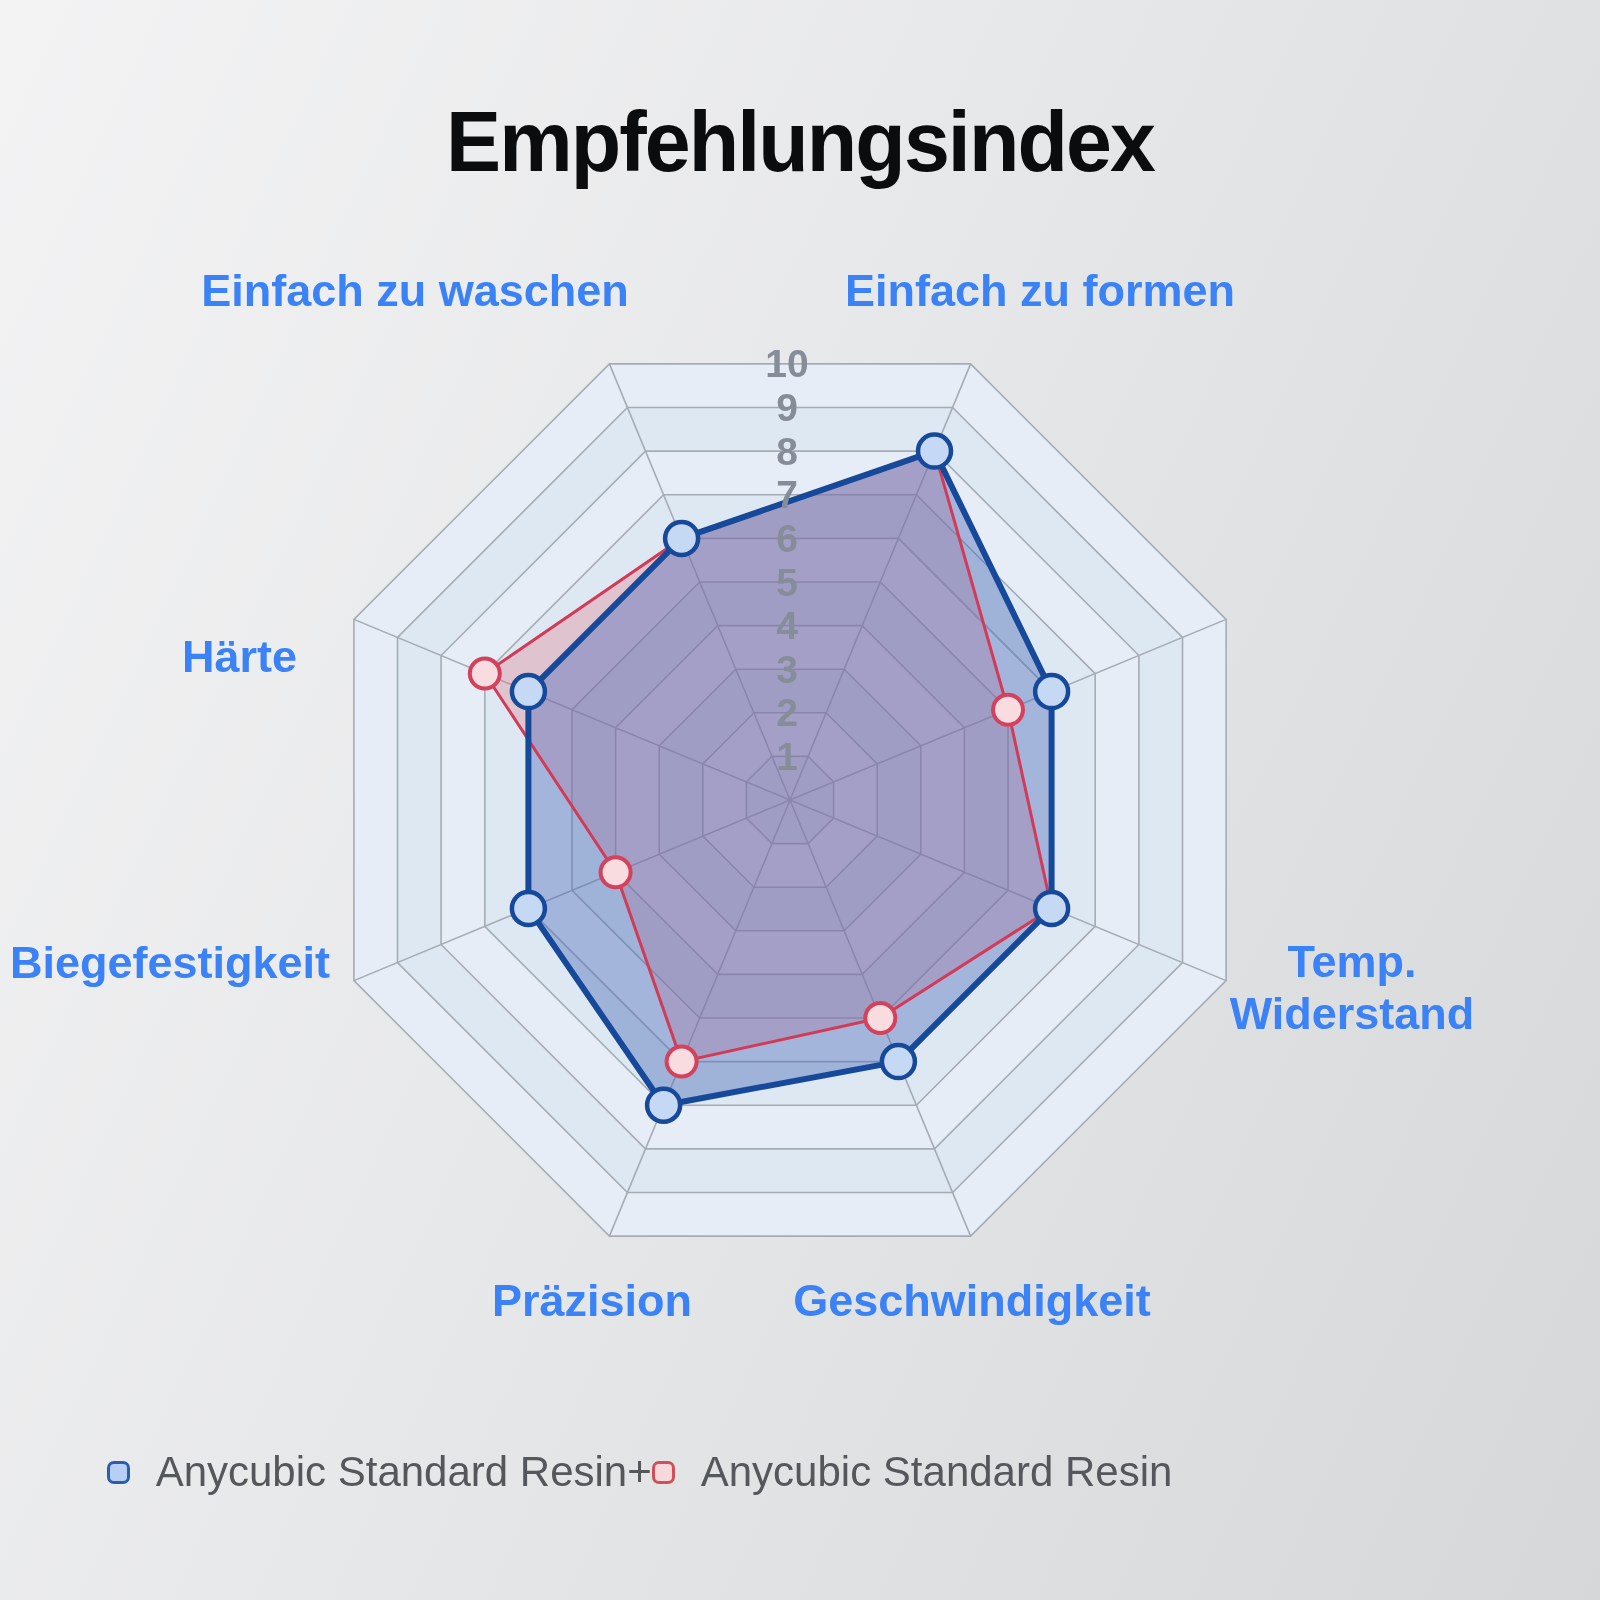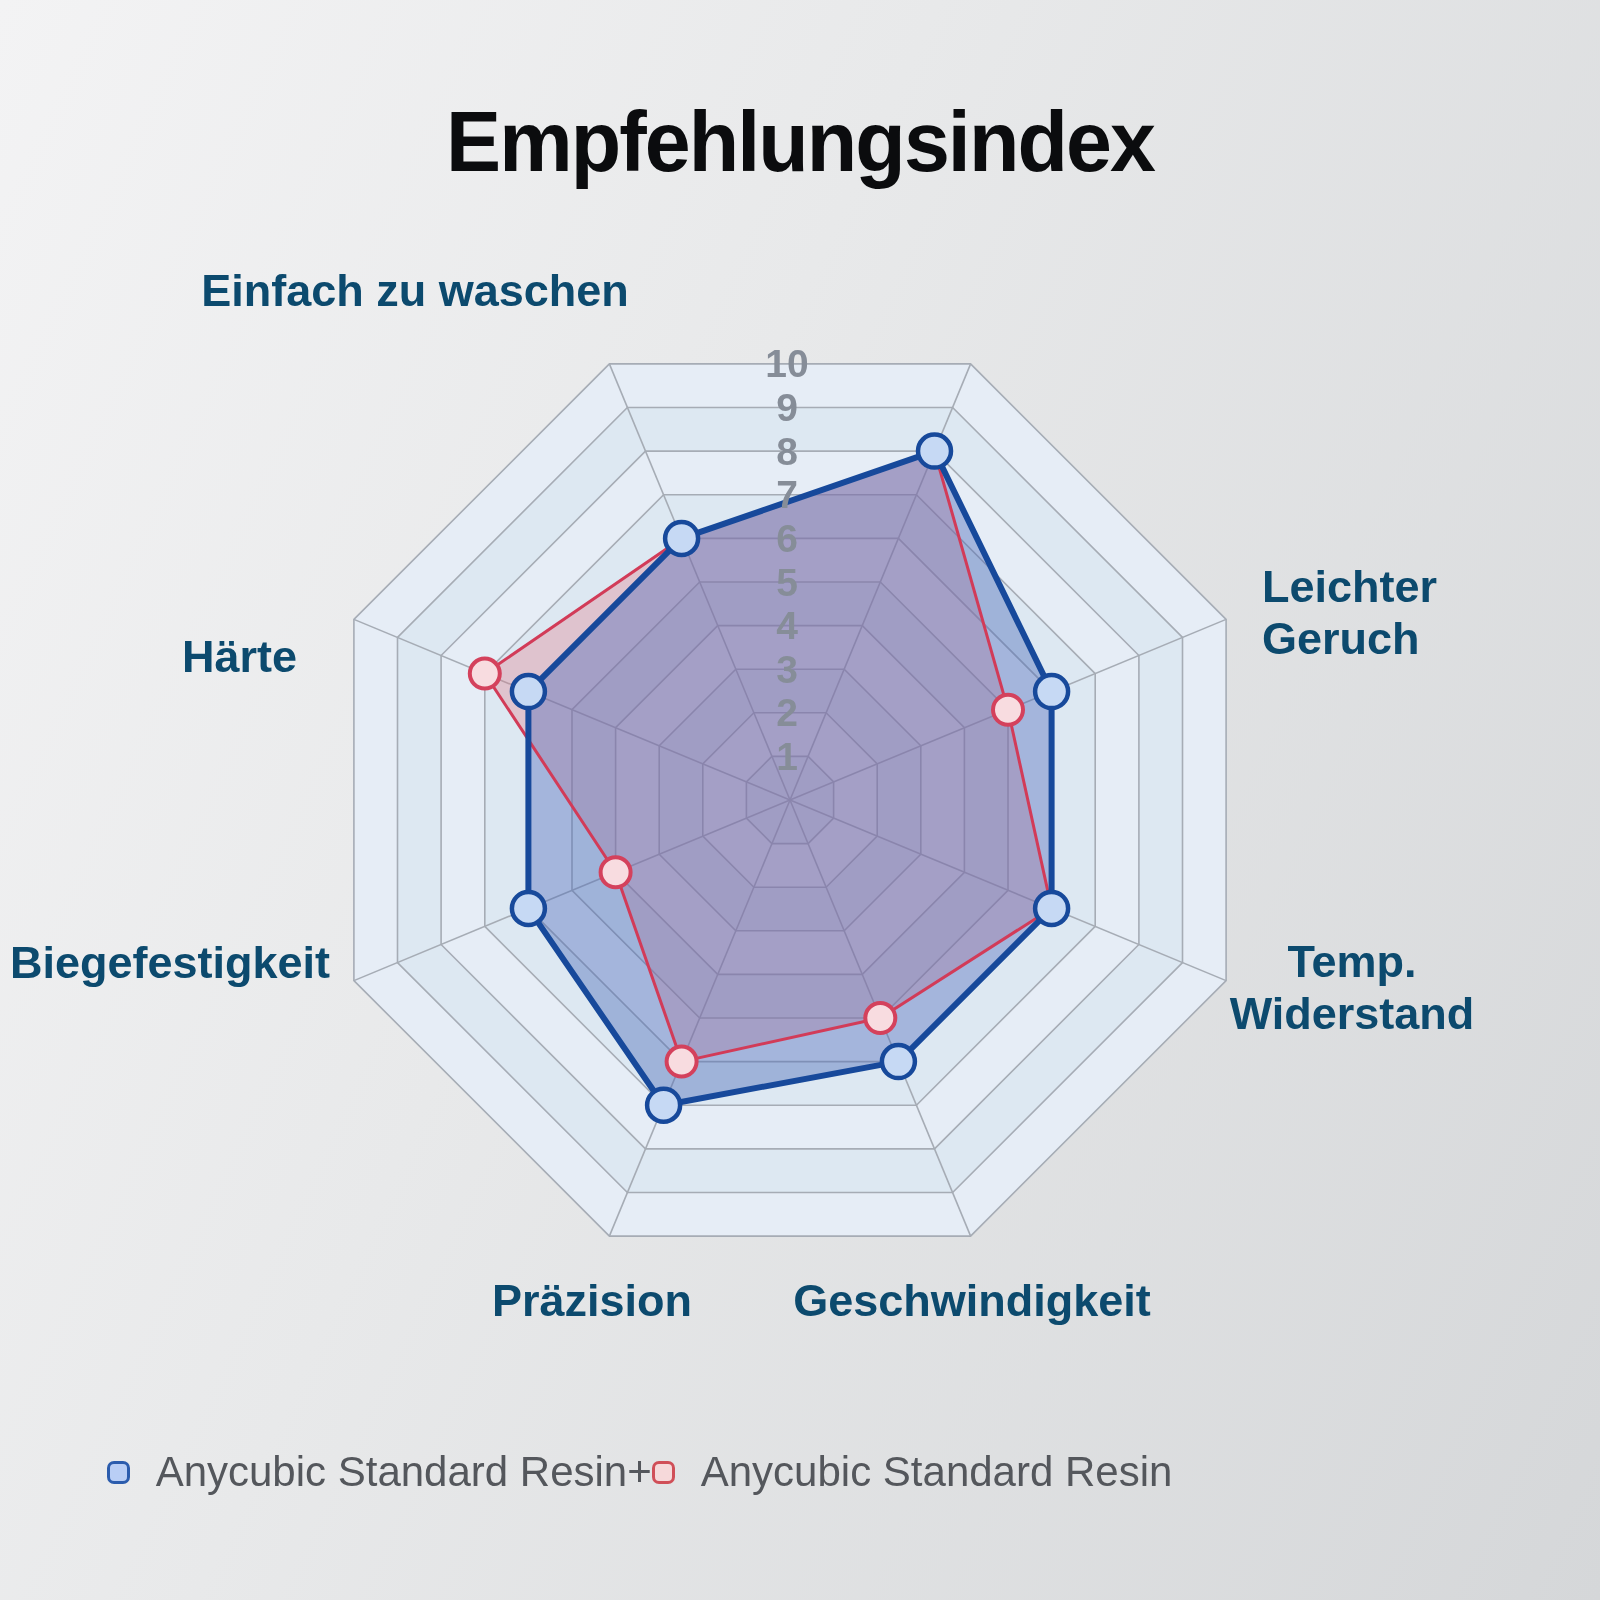--- a/index.html
+++ b/index.html
@@ -11,21 +11,21 @@
   }
   .page{position:absolute;inset:0;}
   .chart-title{
     position:absolute;left:50%;top:92px;transform:translateX(-50%) scaleX(.96);
     font-size:86px;font-weight:700;letter-spacing:-2px;color:#0b0c0e;margin:0;
     white-space:nowrap;
   }
   #radar-svg{position:absolute;left:0;top:0;width:1600px;height:1600px;}
   .axis-labels{position:absolute;inset:0;pointer-events:none;}
   .axis-label{
-    position:absolute;font-size:45px;font-weight:700;color:#0c4a6e;
+    position:absolute;font-size:45px;font-weight:700;color:#3b82f6;
     line-height:1.16;white-space:pre-line;
   }
   .axis-label.center{transform:translate(-50%,-50%);text-align:center;}
   .axis-label.left{transform:translate(0,-50%);text-align:left;}
   .axis-label.right{transform:translate(-100%,-50%);text-align:right;}
   .legend{
     position:absolute;left:0;top:1448px;width:1279px;
     display:flex;justify-content:center;align-items:center;
   }
   .legend-item{display:flex;align-items:center;gap:26px;cursor:pointer;}
@@ -94,21 +94,21 @@
       <text x="787" y="451.1" text-anchor="middle" dominant-baseline="central" fill="#868d98" font-size="39" font-weight="600" font-family="&quot;Liberation Sans&quot;,sans-serif">8</text>
       <text x="787" y="494.8" text-anchor="middle" dominant-baseline="central" fill="#868d98" font-size="39" font-weight="600" font-family="&quot;Liberation Sans&quot;,sans-serif">7</text>
       <text x="787" y="538.4" text-anchor="middle" dominant-baseline="central" fill="#868d98" font-size="39" font-weight="600" font-family="&quot;Liberation Sans&quot;,sans-serif">6</text>
       <text x="787" y="582.0" text-anchor="middle" dominant-baseline="central" fill="#868d98" font-size="39" font-weight="600" font-family="&quot;Liberation Sans&quot;,sans-serif">5</text>
       <text x="787" y="625.6" text-anchor="middle" dominant-baseline="central" fill="#868d98" font-size="39" font-weight="600" font-family="&quot;Liberation Sans&quot;,sans-serif">4</text>
       <text x="787" y="669.2" text-anchor="middle" dominant-baseline="central" fill="#868d98" font-size="39" font-weight="600" font-family="&quot;Liberation Sans&quot;,sans-serif">3</text>
       <text x="787" y="712.8" text-anchor="middle" dominant-baseline="central" fill="#868d98" font-size="39" font-weight="600" font-family="&quot;Liberation Sans&quot;,sans-serif">2</text>
       <text x="787" y="756.4" text-anchor="middle" dominant-baseline="central" fill="#868d98" font-size="39" font-weight="600" font-family="&quot;Liberation Sans&quot;,sans-serif">1</text>
     </svg>
   <div class="axis-labels" id="axis-labels">
-      <div class="axis-label left" style="left: 1262px; top: 613px;">Leichter Geruch</div>
+      <div class="axis-label center" style="left: 1040px; top: 291px;">Einfach zu formen</div>
       <div class="axis-label center" style="left: 1352px; top: 988px;">Temp.
 Widerstand</div>
       <div class="axis-label center" style="left: 972px; top: 1301px; text-align: center;">Geschwindigkeit</div>
       <div class="axis-label right" style="left: 330px; top: 963px;">Biegefestigkeit</div>
       <div class="axis-label center" style="left: 592px; top: 1301px;">Präzision</div>
       <div class="axis-label right" style="left: 297px; top: 613px; margin-top: 44px;">Härte</div>
       <div class="axis-label center" style="left: 415px; top: 291px;">Einfach zu waschen</div>
     </div>
   <div class="legend" id="legend">
       <div class="legend-item">

